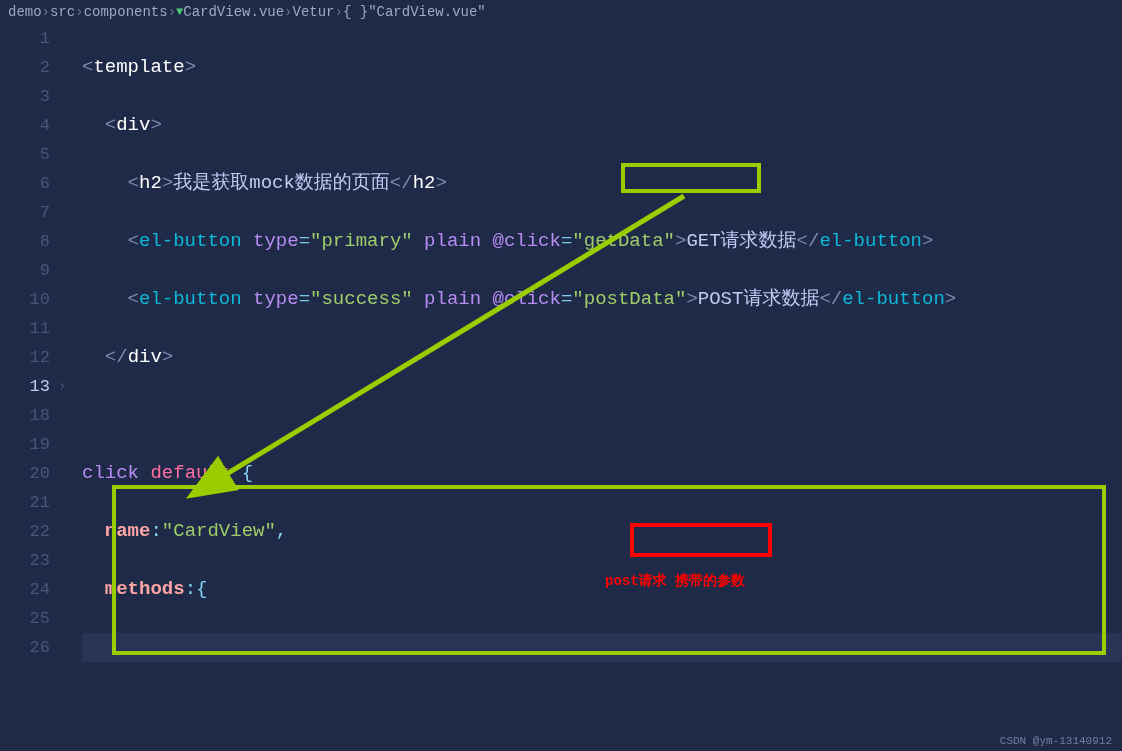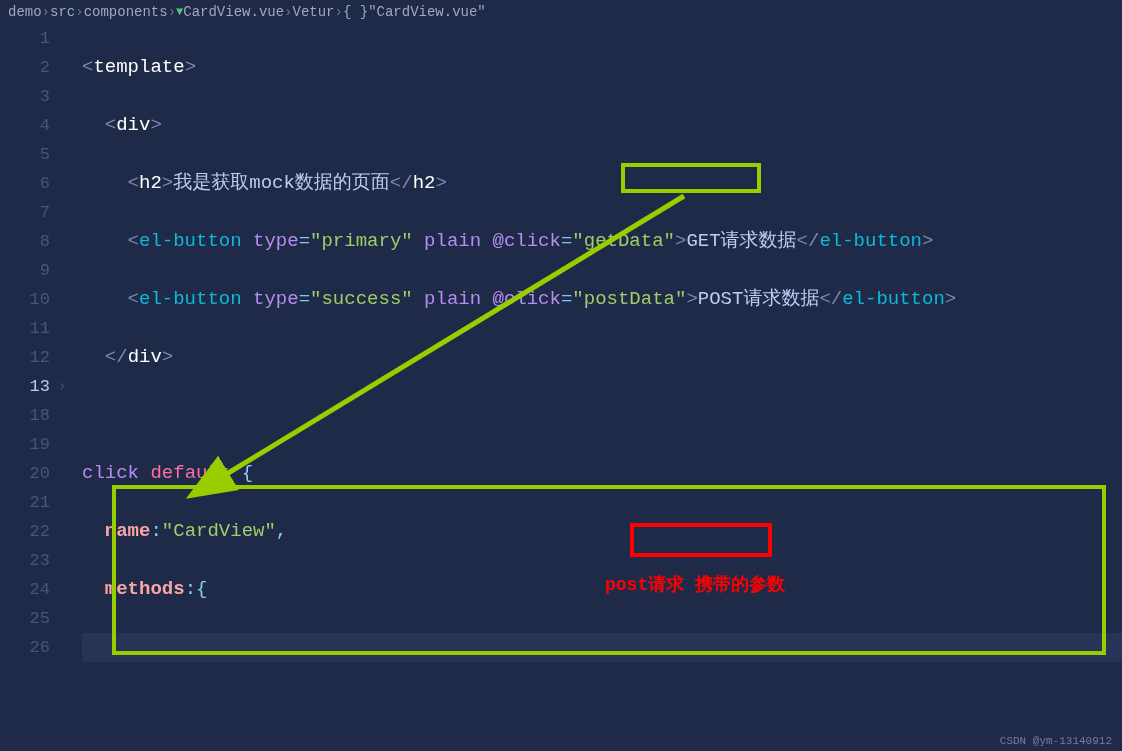--- a/index.html
+++ b/index.html
@@ -81,21 +81,21 @@
     left: 630px; top: 523px;
     width: 142px; height: 34px;
     border: 4px solid #ff0000;
     pointer-events: none;
   }
   .anno-text {
     position: absolute;
     left: 605px; top: 572px;
     color: #ff0000;
     font-weight: 700;
-    font-size: 18px;
+    font-size: 14px;
   }
   svg.arrow {
     position: absolute;
     left: 0; top: 0;
     pointer-events: none;
   }
   .watermark {
     position: absolute;
     right: 10px; bottom: 4px;
     color: #8a93b5;

